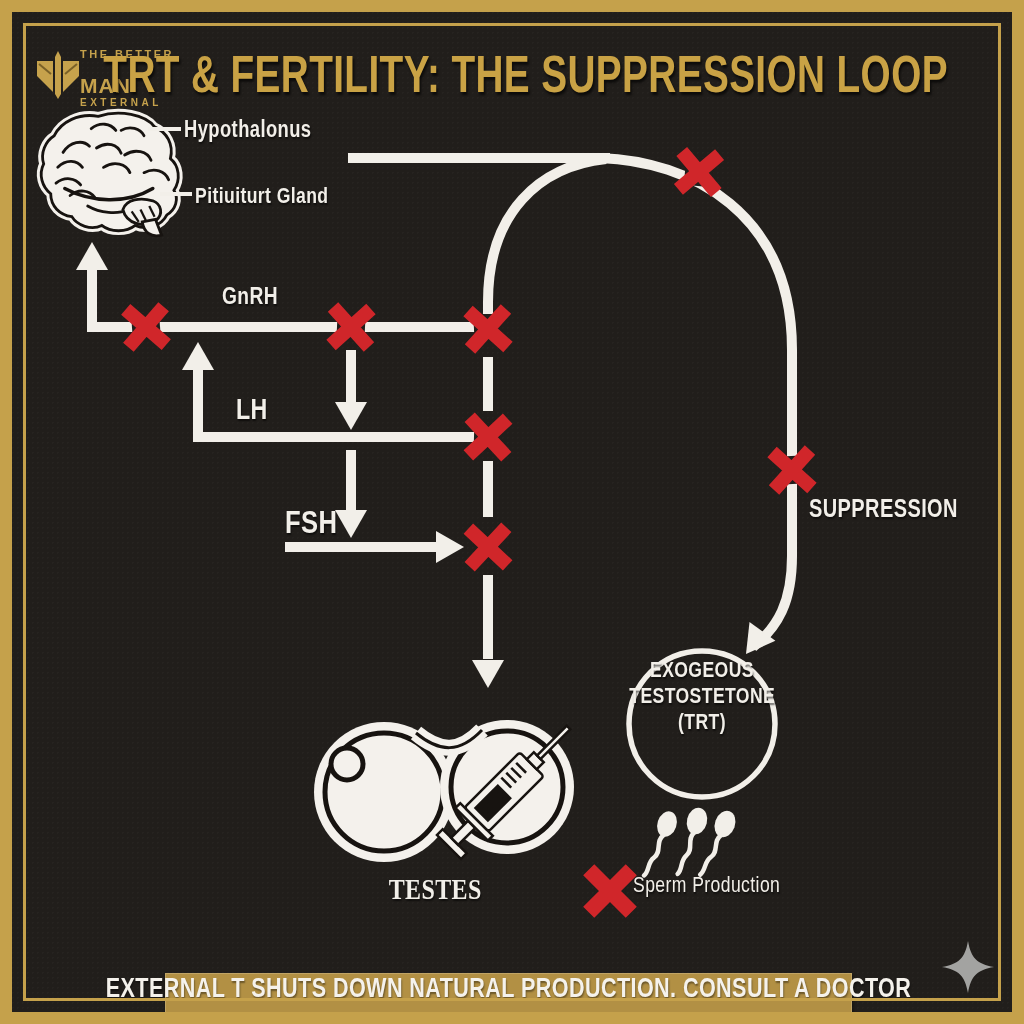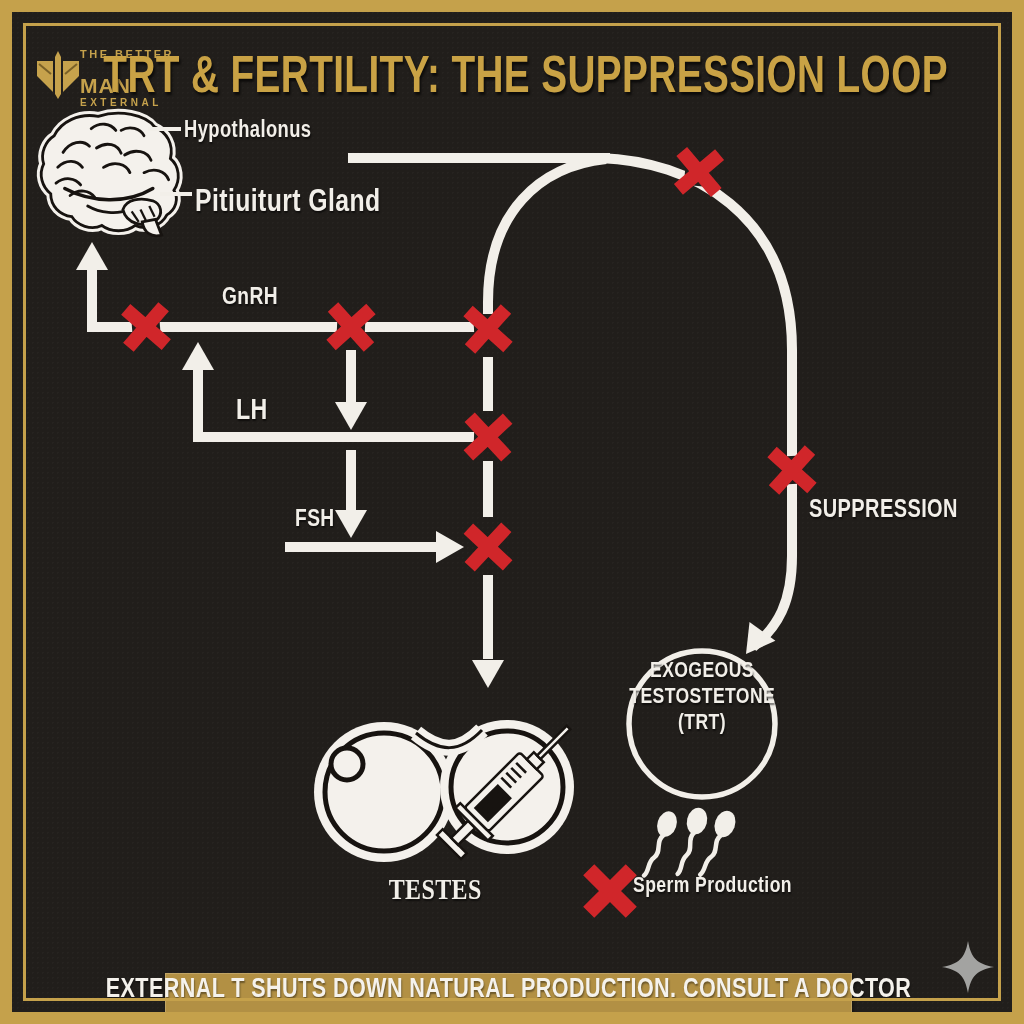--- a/index.html
+++ b/index.html
@@ -27,33 +27,33 @@
   #logo-bottom{font-size:10px;font-weight:700;letter-spacing:3.5px;margin-top:2px;}
 
   
   #page-title{position:absolute;left:150px;top:44px;width:752px;height:60px;
       display:flex;align-items:center;justify-content:center;z-index:3;}
   #page-title .t{font-size:51px;font-weight:800;color:#c9a245;transform:scaleX(.76);
       transform-origin:center center;white-space:nowrap;letter-spacing:.5px;
       text-shadow:2px 3px 3px rgba(0,0,0,.65);}
 
   #lbl-hypothalamus{left:184px;top:116px;font-size:23px;}
-  #lbl-pituitary{left:195px;top:183px;font-size:31px;}
+  #lbl-pituitary{left:195px;top:183px;font-size:22px;}
   #lbl-gnrh{left:222px;top:282px;font-size:24px;}
   #lbl-lh{left:236px;top:393px;font-size:29px;}
-  #lbl-fsh{left:295px;top:504px;font-size:24px;}
+  #lbl-fsh{left:285px;top:504px;font-size:32px;}
   #lbl-suppression{left:809px;top:494px;font-size:25px;}
 
   #trt-circle-text{position:absolute;left:628px;top:657px;width:148px;z-index:3;
       display:flex;flex-direction:column;align-items:center;justify-content:center;
       color:#f2efe9;font-weight:700;font-size:22px;line-height:26px;text-align:center;
       text-shadow:1px 2px 2px rgba(0,0,0,.55);}
   #lbl-testes{left:365px;top:872px;width:140px;text-align:center;font-size:30px;font-family:Liberation Serif, serif;}
   #lbl-testes .cxc{transform-origin:center center;}
-  #sperm-note{position:absolute;left:633px;top:873px;z-index:3;color:#f2efe9;font-weight:700;
+  #sperm-note{position:absolute;left:633px;top:873px;z-index:3;color:#f2efe9;font-weight:400;
       font-size:22px;line-height:24px;text-shadow:1px 2px 2px rgba(0,0,0,.55);}
   #sperm-note .l2{padding-left:27px;}
 
   
   #footer-banner{position:absolute;left:165px;top:943px;width:687px;height:42px;
       background:#b29044;box-shadow:inset 0 0 0 1px rgba(255,255,255,.18), 1px 2px 3px rgba(0,0,0,.5);
       display:flex;align-items:flex-start;justify-content:center;z-index:4;margin-top:30px;}
   #footer-banner .t{font-size:27px;font-weight:800;color:#f5f2ec;transform:scaleX(.8);
       transform-origin:center center;white-space:nowrap;letter-spacing:.5px;
       text-shadow:1px 2px 2px rgba(0,0,0,.4);}

